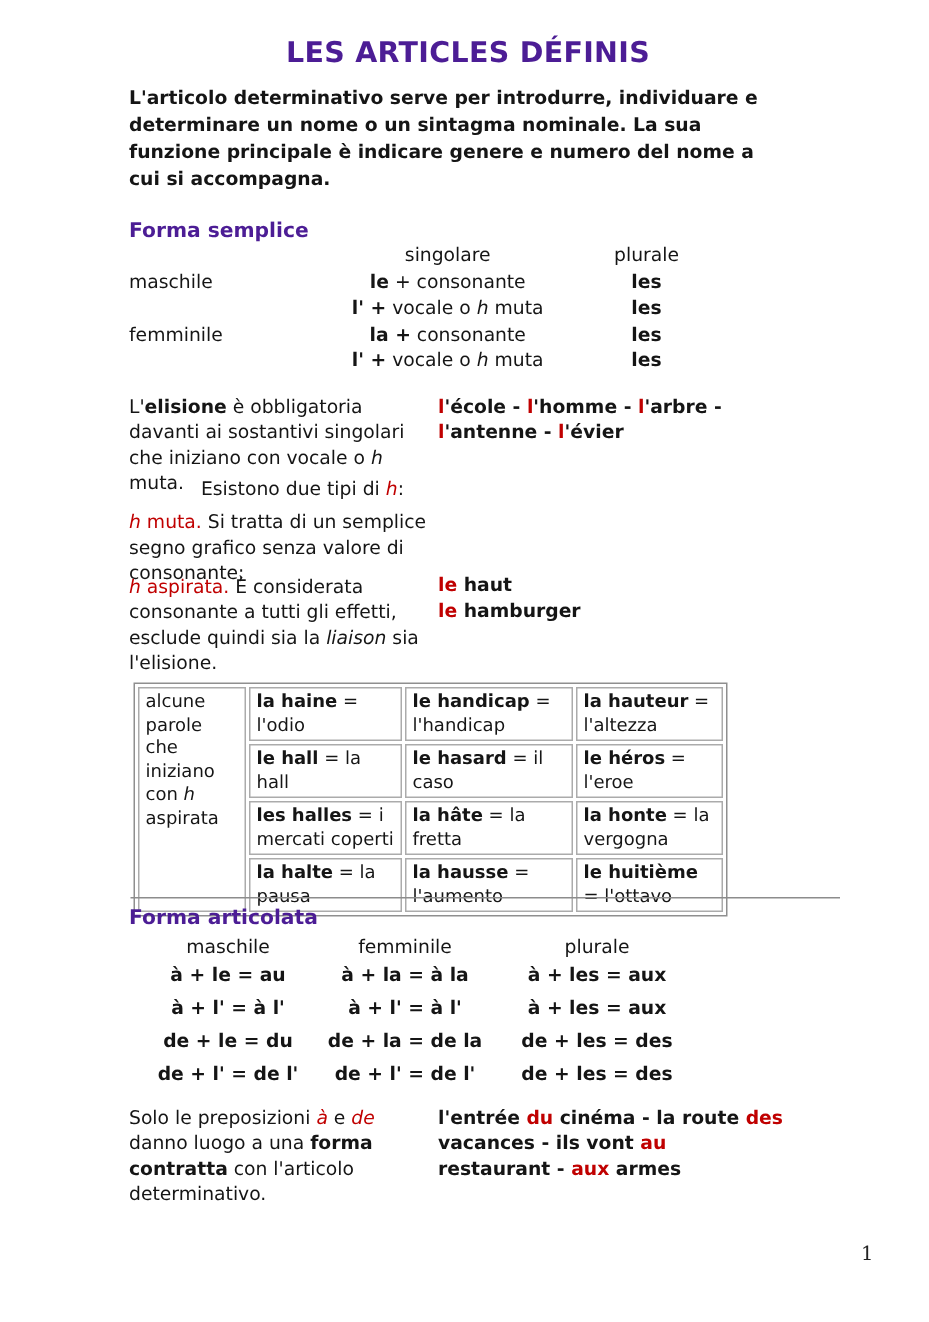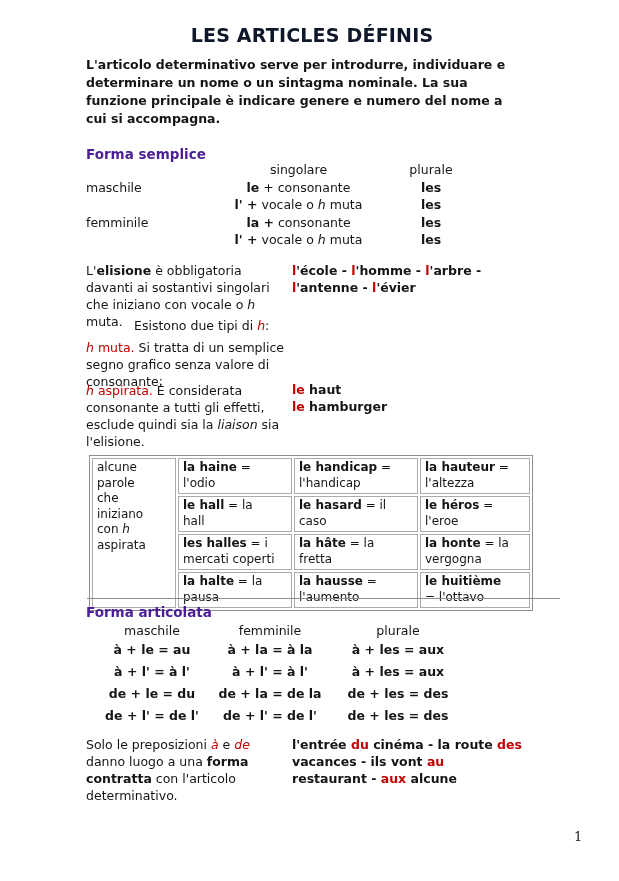--- a/index.html
+++ b/index.html
@@ -8,21 +8,21 @@
     font-family:"DejaVu Sans","Liberation Sans",sans-serif;
     font-size:12.5px;color:#151515;overflow:hidden;
   }
   .content{position:absolute;left:86px;top:0;width:480px;}
   .abs{position:absolute;}
   
   .s-b{font-weight:bold;}
   .s-i{font-style:italic;}
   .s-r{color:#C00000;}
 
-  #title{top:24px;left:0;width:452px;text-align:center;font-size:19px;font-weight:bold;color:#0f172a;letter-spacing:.2px;}
+  #title{top:24px;left:0;width:452px;text-align:center;font-size:19px;font-weight:bold;color:#4c1d95;letter-spacing:.2px;}
   #intro{top:56px;left:0;width:436px;font-weight:bold;line-height:18px;}
 
   .red-heading{color:#4c1d95;font-weight:bold;font-size:13.5px;}
   #fs-heading{top:146px;left:0;}
   #fs-grid{top:161px;left:0;width:390px;}
   .fs-row{display:flex;line-height:17.5px;}
   .fs-genere{width:120px;}
   .fs-sing{width:185px;text-align:center;}
   .fs-plur{width:80px;text-align:center;font-weight:bold;}
   .fs-row.hdr .fs-plur{font-weight:normal;}
@@ -31,21 +31,21 @@
   .tc-left{width:197px;line-height:17px;}
   .tc-right{margin-left:9px;width:230px;line-height:17px;}
   #elision{top:262px;left:0;}
   #esistono{top:317px;left:12px;line-height:17px;margin-left:36px;}
   #h-muta{top:339px;left:0;width:205px;line-height:17px;}
   #h-aspirata{top:382px;left:0;}
   #h-aspirata .example-line{line-height:16.5px;}
 
   #h-table-wrap{top:455px;left:3px;}
   table.htable{border-collapse:separate;border-spacing:2px;border:1px solid #8f8f8f;font-size:12px;}
-  table.htable td{border:1px solid #ababab;padding:1px 16px 2px 4px;vertical-align:top;line-height:15.5px;}
+  table.htable td{border:1px solid #ababab;padding:1px 4px 2px 4px;vertical-align:top;line-height:15.5px;}
   td.c1{width:62px;}
   td.c2{width:92px;}
   td.c3{width:102px;}
   td.c4{width:88px;}
 
   #divider{top:598px;left:1px;width:473px;height:0;border-top:1px solid #8c8c8c;}
   #fa-heading{top:604px;left:0;}
   #fa-headers{top:623px;left:0;display:flex;}
   .fa-c1{width:132px;text-align:center;}
   .fa-c2{width:104px;text-align:center;}
@@ -168,19 +168,19 @@
       </div>
       <div class="fa-row">
         <div class="fa-c1">de + l' = de l'</div>
         <div class="fa-c2">de + l' = de l'</div>
         <div class="fa-c3">de + les = des</div>
       </div>
     </div>
 
     <div id="contratta" class="abs twocol">
       <div class="tc-left"><span>Solo le preposizioni </span><span class="s-i s-r">à</span><span> e </span><span class="s-i s-r">de</span><span> danno luogo a una </span><span class="s-b">forma contratta</span><span> con l'articolo determinativo.</span></div>
-      <div class="tc-right"><span class="s-b">l'entrée </span><span class="s-b s-r">du</span><span class="s-b"> cinéma - la route </span><span class="s-b s-r">des</span><span class="s-b"> vacances - ils vont </span><span class="s-b s-r">au</span><span class="s-b"> restaurant - </span><span class="s-b s-r">aux</span><span class="s-b"> alcune</span></div>
+      <div class="tc-right"><span class="s-b">l'entrée </span><span class="s-b s-r">du</span><span class="s-b"> cinéma - la route </span><span class="s-b s-r">des</span><span class="s-b"> vacances - ils vont </span><span class="s-b s-r">au</span><span class="s-b"> restaurant - </span><span class="s-b s-r">aux</span><span class="s-b"> armes</span></div>
     </div>
 
   </div>
 
   <div id="page-number">1</div>
 </div>
 
 </body></html>

